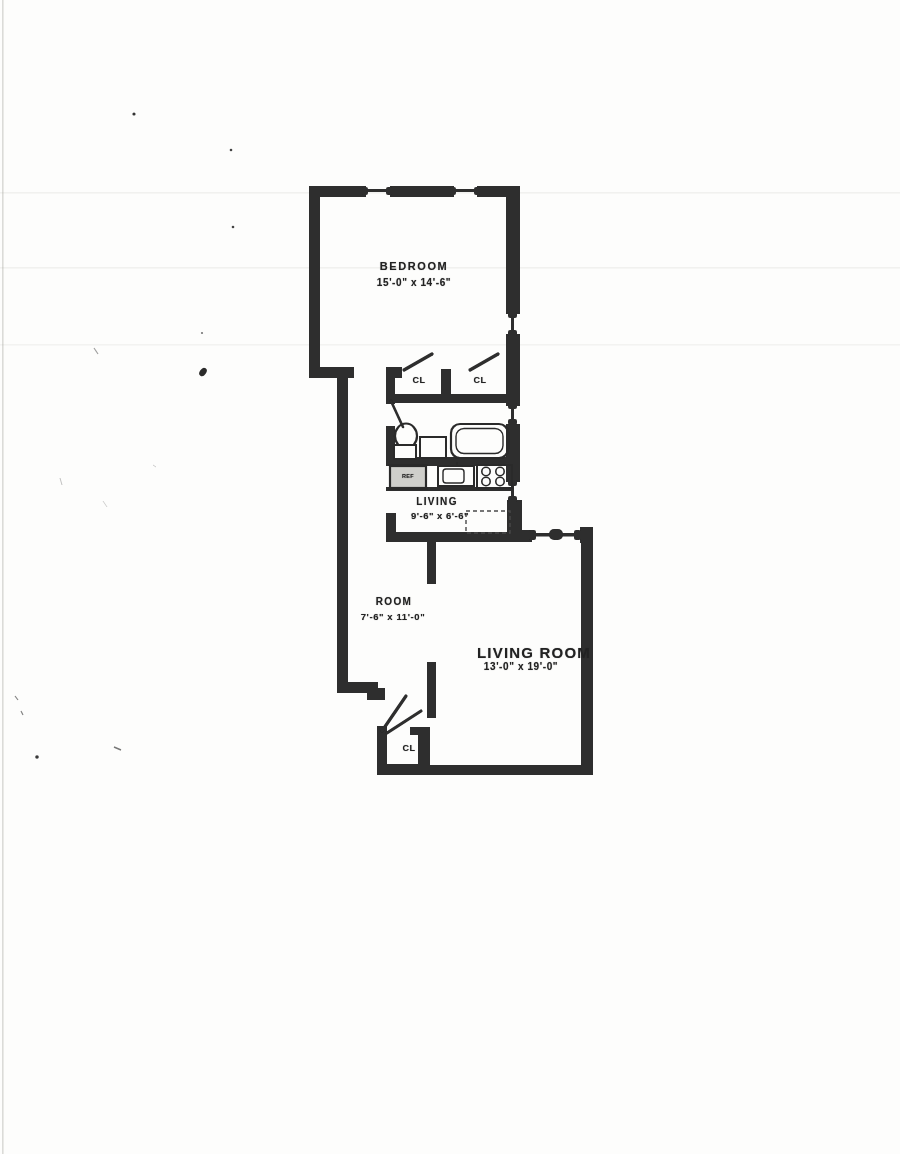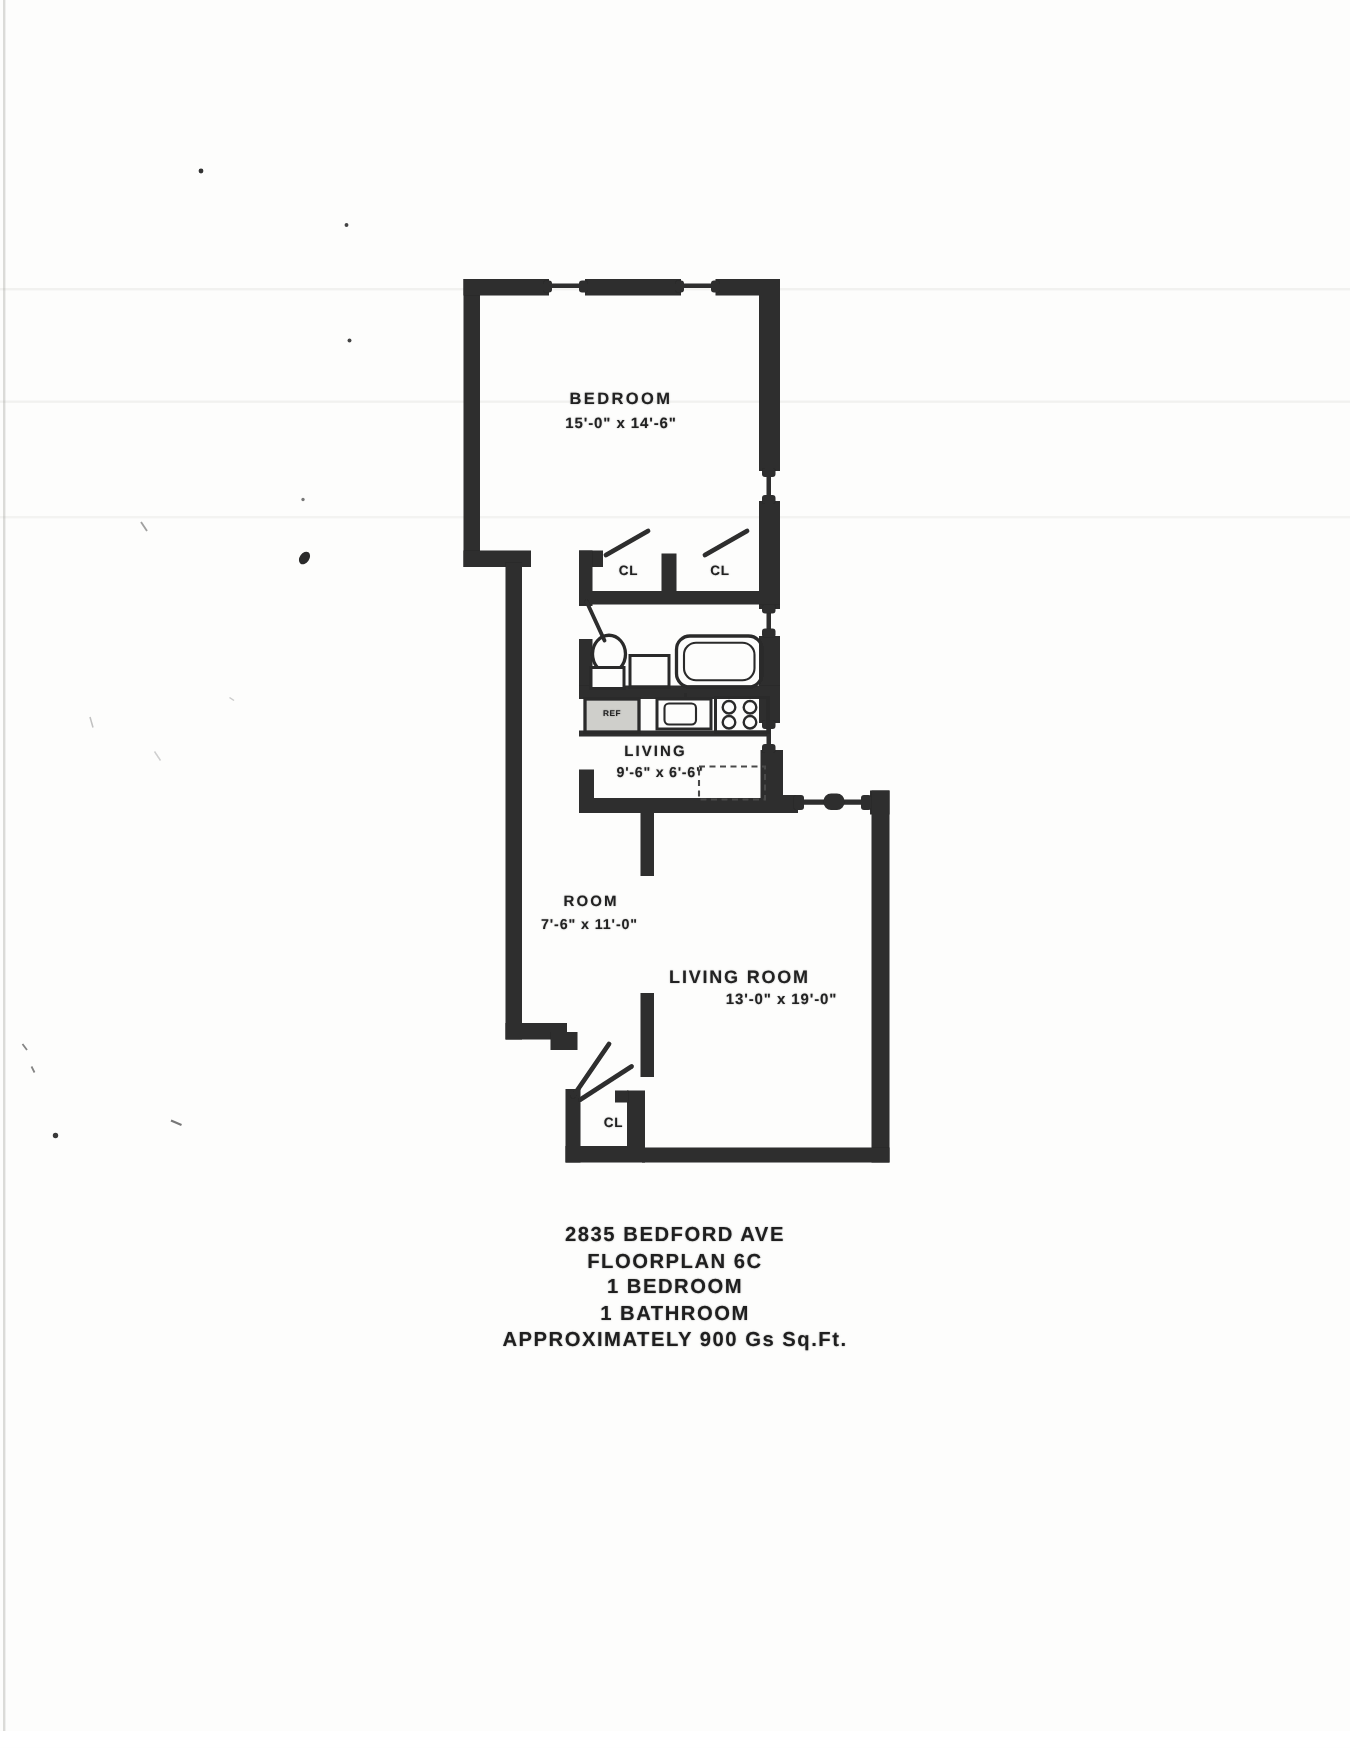--- a/index.html
+++ b/index.html
@@ -195,26 +195,19 @@
   <div class="lbl" style="left:480px;top:376px;font-size:9px;letter-spacing:.5px;">CL</div>
 
   <div class="lbl" style="left:408px;top:474px;font-size:5.5px;letter-spacing:.3px;">REF</div>
 
   <div class="lbl" style="left:437px;top:497px;font-size:10px;letter-spacing:1.4px;">LIVING</div>
   <div class="lbl" style="left:440px;top:511px;font-size:9.5px;letter-spacing:.5px;">9'-6" x 6'-6"</div>
 
   <div class="lbl" style="left:394px;top:597px;font-size:10px;letter-spacing:1.4px;">ROOM</div>
   <div class="lbl" style="left:393px;top:612px;font-size:9.5px;letter-spacing:.6px;">7'-6" x 11'-0"</div>
 
-  <div class="lbl" style="left:493px;top:645px;font-size:12px;letter-spacing:1.2px;">LIVING ROOM</div>
+  <div class="lbl" style="left:534px;top:645px;font-size:15px;letter-spacing:1.2px;">LIVING ROOM</div>
   <div class="lbl" style="left:521px;top:662px;font-size:10px;letter-spacing:.6px;">13'-0" x 19'-0"</div>
 
   <div class="lbl" style="left:409px;top:744px;font-size:9px;letter-spacing:.5px;">CL</div>
 
-  <div class="caption">
-    <div>2835 BEDFORD AVE</div>
-    <div>FLOORPLAN 6C</div>
-    <div>1 BEDROOM</div>
-    <div>1 BATHROOM</div>
-    <div>APPROXIMATELY 900 Gs Sq.Ft.</div>
-  </div>
 
 </div>
 
 </body></html>

